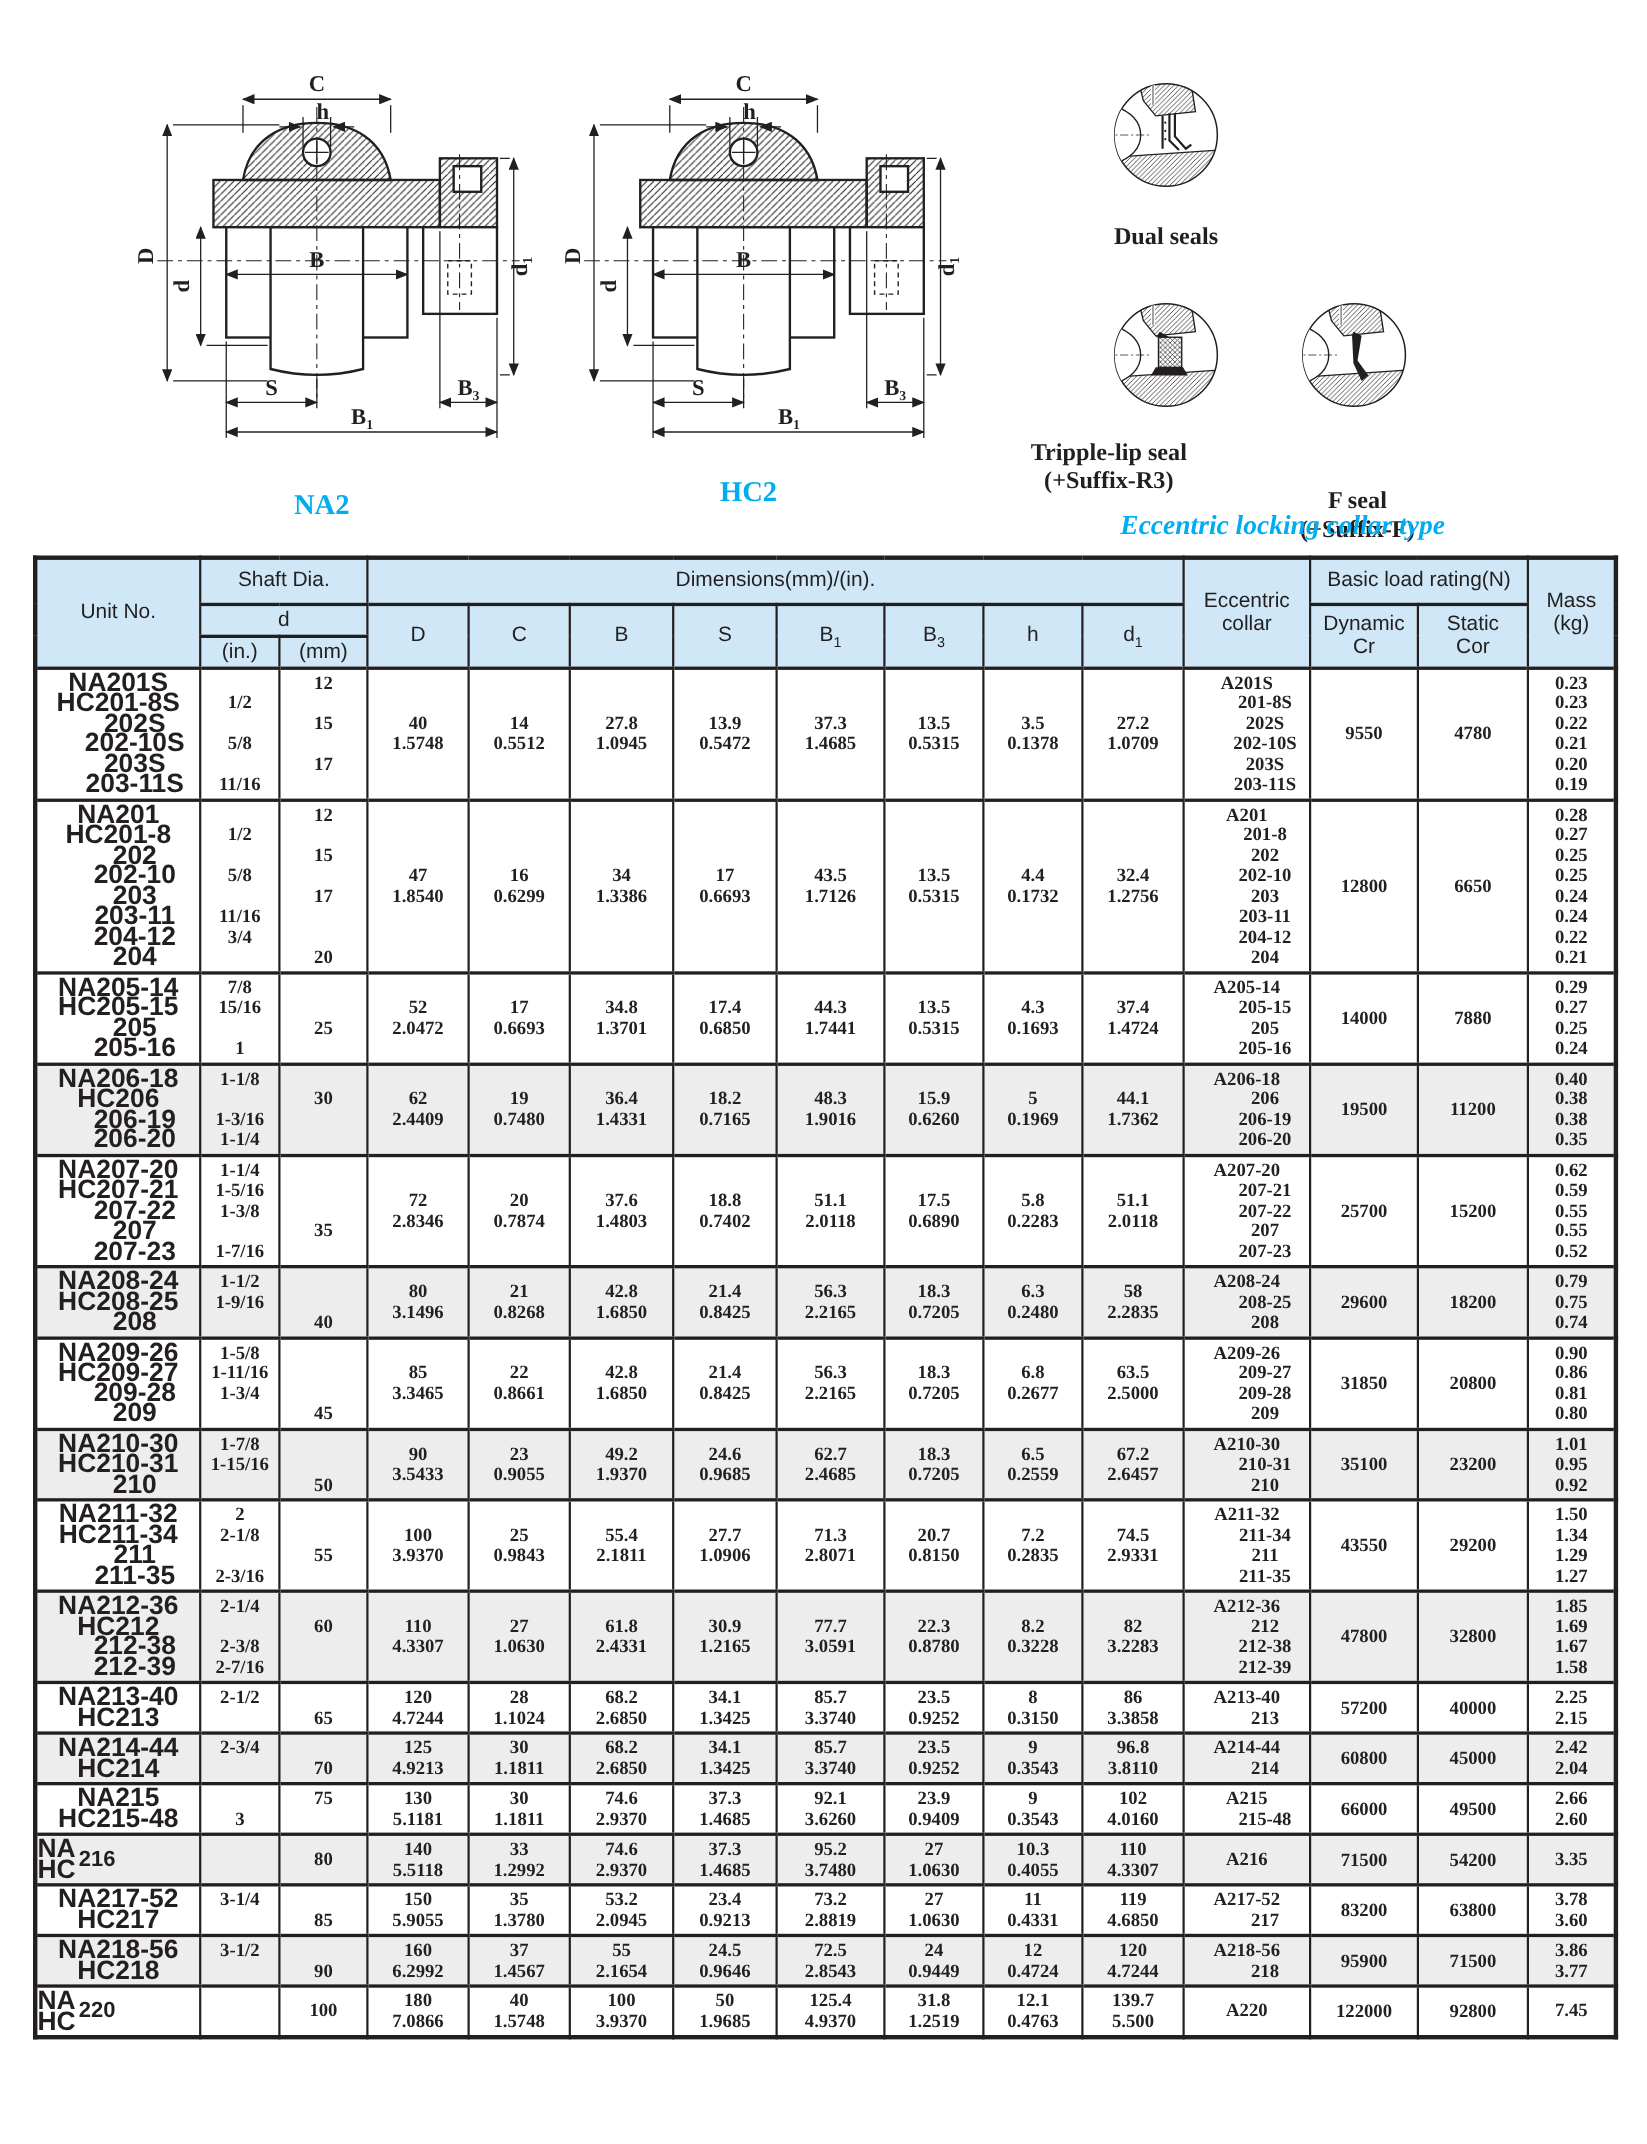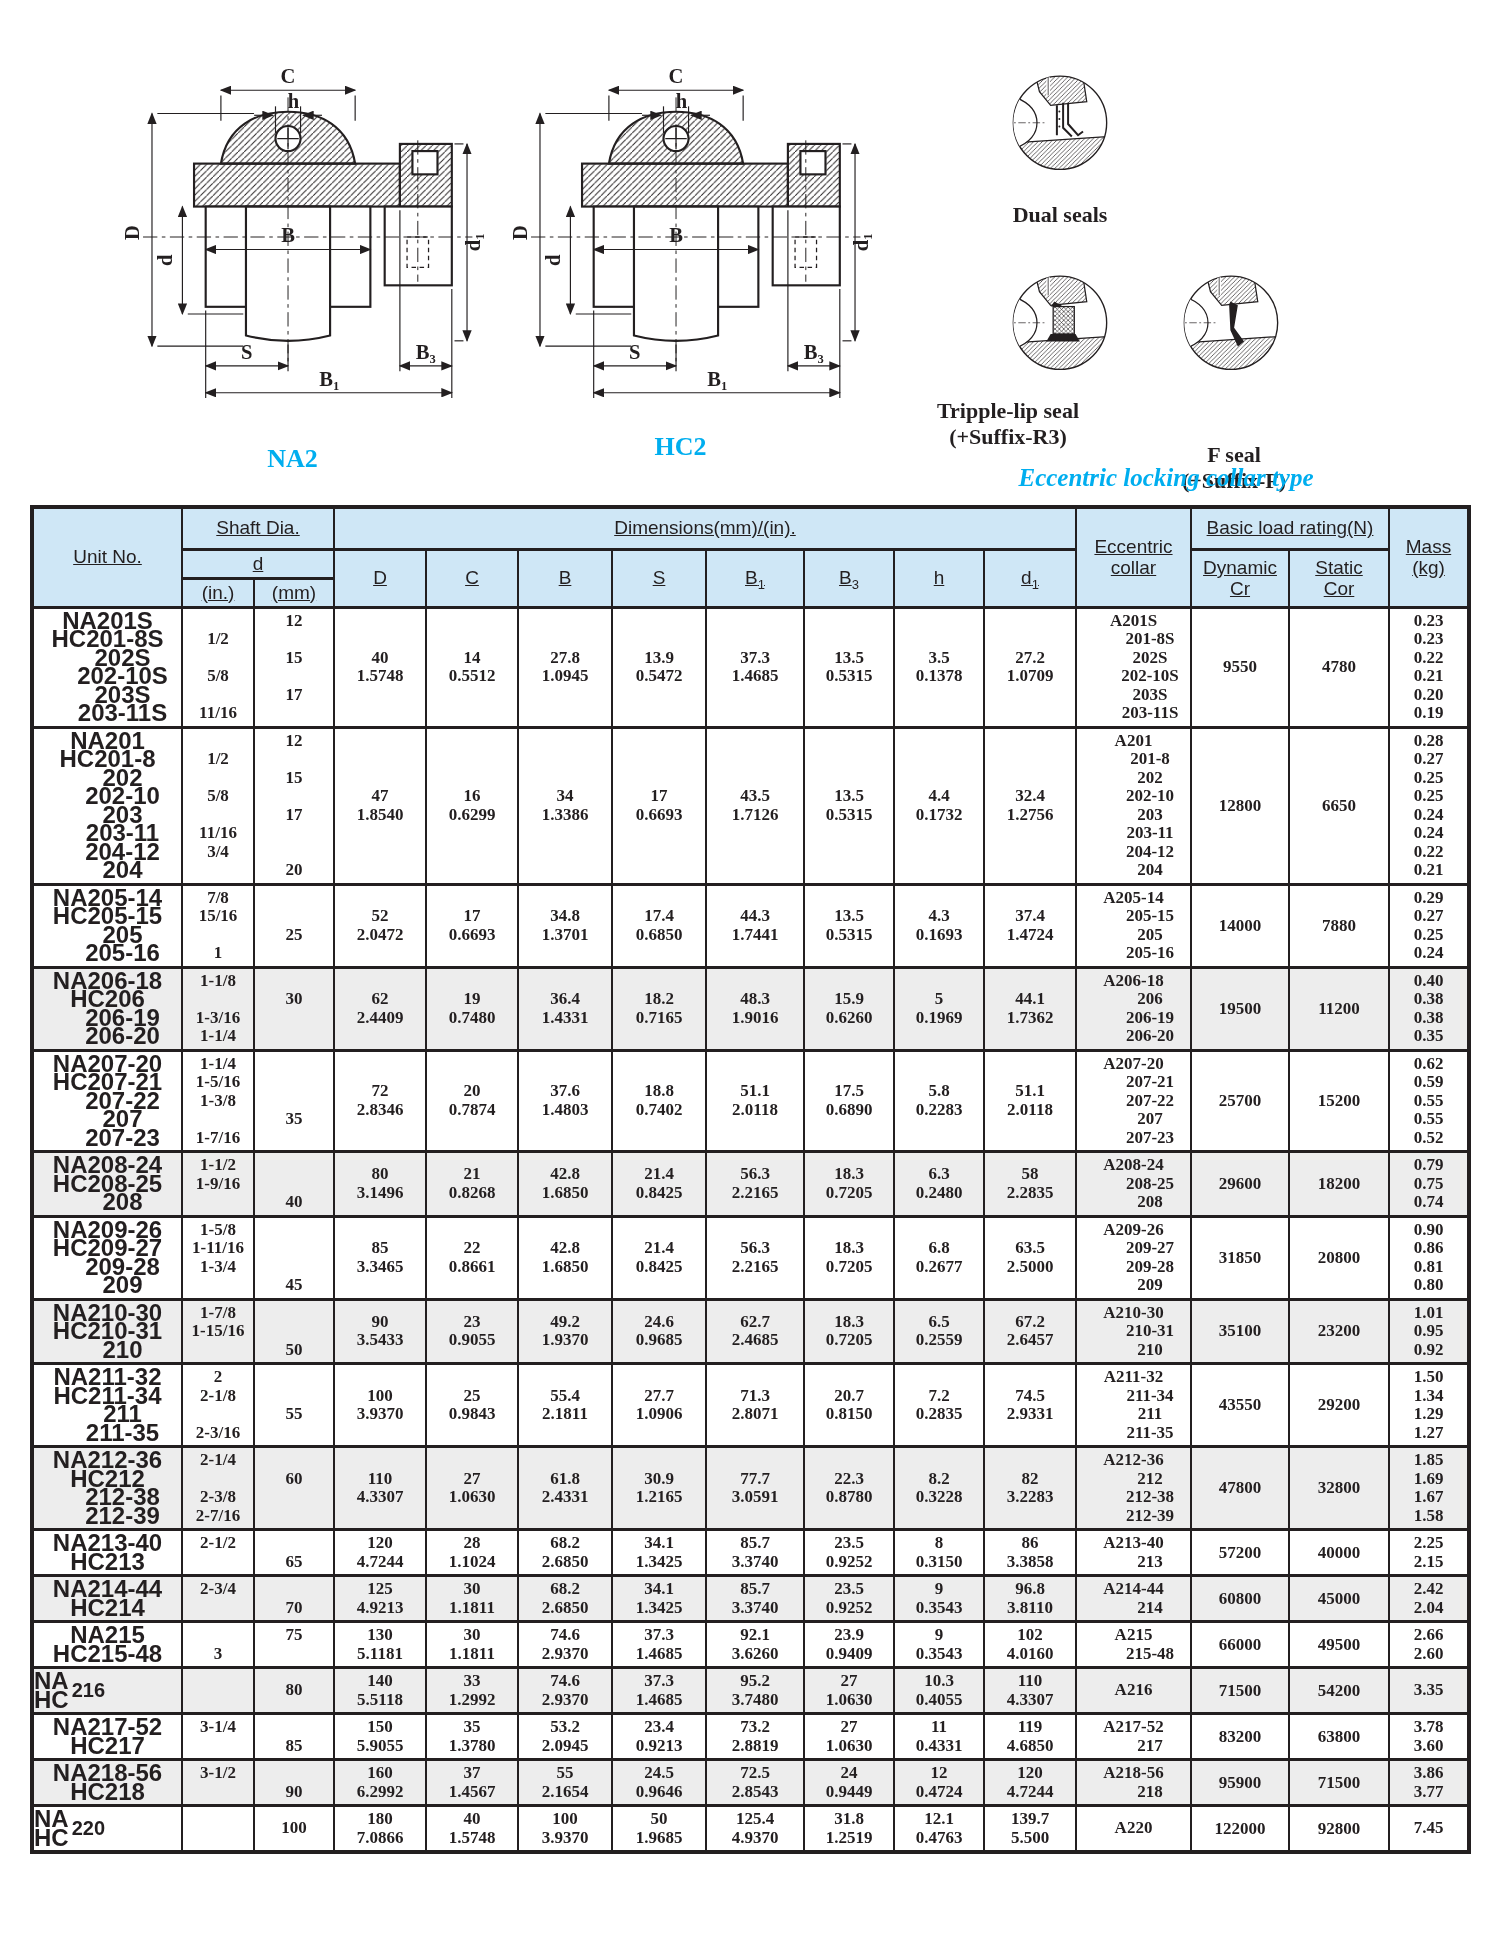--- a/index.html
+++ b/index.html
@@ -10,21 +10,21 @@
   .abs{position:absolute;}
   .diag-cap{font:bold 26px "Liberation Serif","DejaVu Serif",serif;color:#00aeef;text-align:center;}
   .seal-cap{font:bold 22px "Liberation Serif","DejaVu Serif",serif;color:#231f20;text-align:center;line-height:26px;}
   .ecc-cap{font:bold 25px "Liberation Serif","DejaVu Serif",serif;color:#00aeef;text-align:center;}
   .dim{font:bold 23px "Liberation Serif","DejaVu Serif",serif;fill:#231f20;text-anchor:middle;stroke:none;}
   
   #spec-table{border-collapse:collapse;table-layout:fixed;margin-left:30px;
               border:4px solid #231f20;background:#fff;}
   #spec-table th{background:#cfe7f6;border:2px solid #231f20;
       font:19px "Liberation Sans","DejaVu Sans",sans-serif;font-weight:normal;
-      color:#231f20;padding:2px 1px;text-align:center;text-decoration:underline;}
+      color:#231f20;padding:2px 1px;text-align:center;}
   #spec-table thead tr:nth-child(1){height:42px;}
   #spec-table thead tr:nth-child(2){height:26px;}
   #spec-table thead tr:nth-child(3){height:28px;}
   .sub{font-size:13px;vertical-align:sub;line-height:0;}
   #spec-table td{border:2px solid #231f20;border-top:3px solid #231f20;
       padding:3px 0;vertical-align:middle;text-align:center;
       font:bold 17px "Liberation Serif","DejaVu Serif",serif;color:#231f20;}
   #spec-table thead th{border-bottom-width:3px;}
   tr.shade td{background:#ededed;}
   tr.tall td{padding-top:12px;padding-bottom:12px;}

